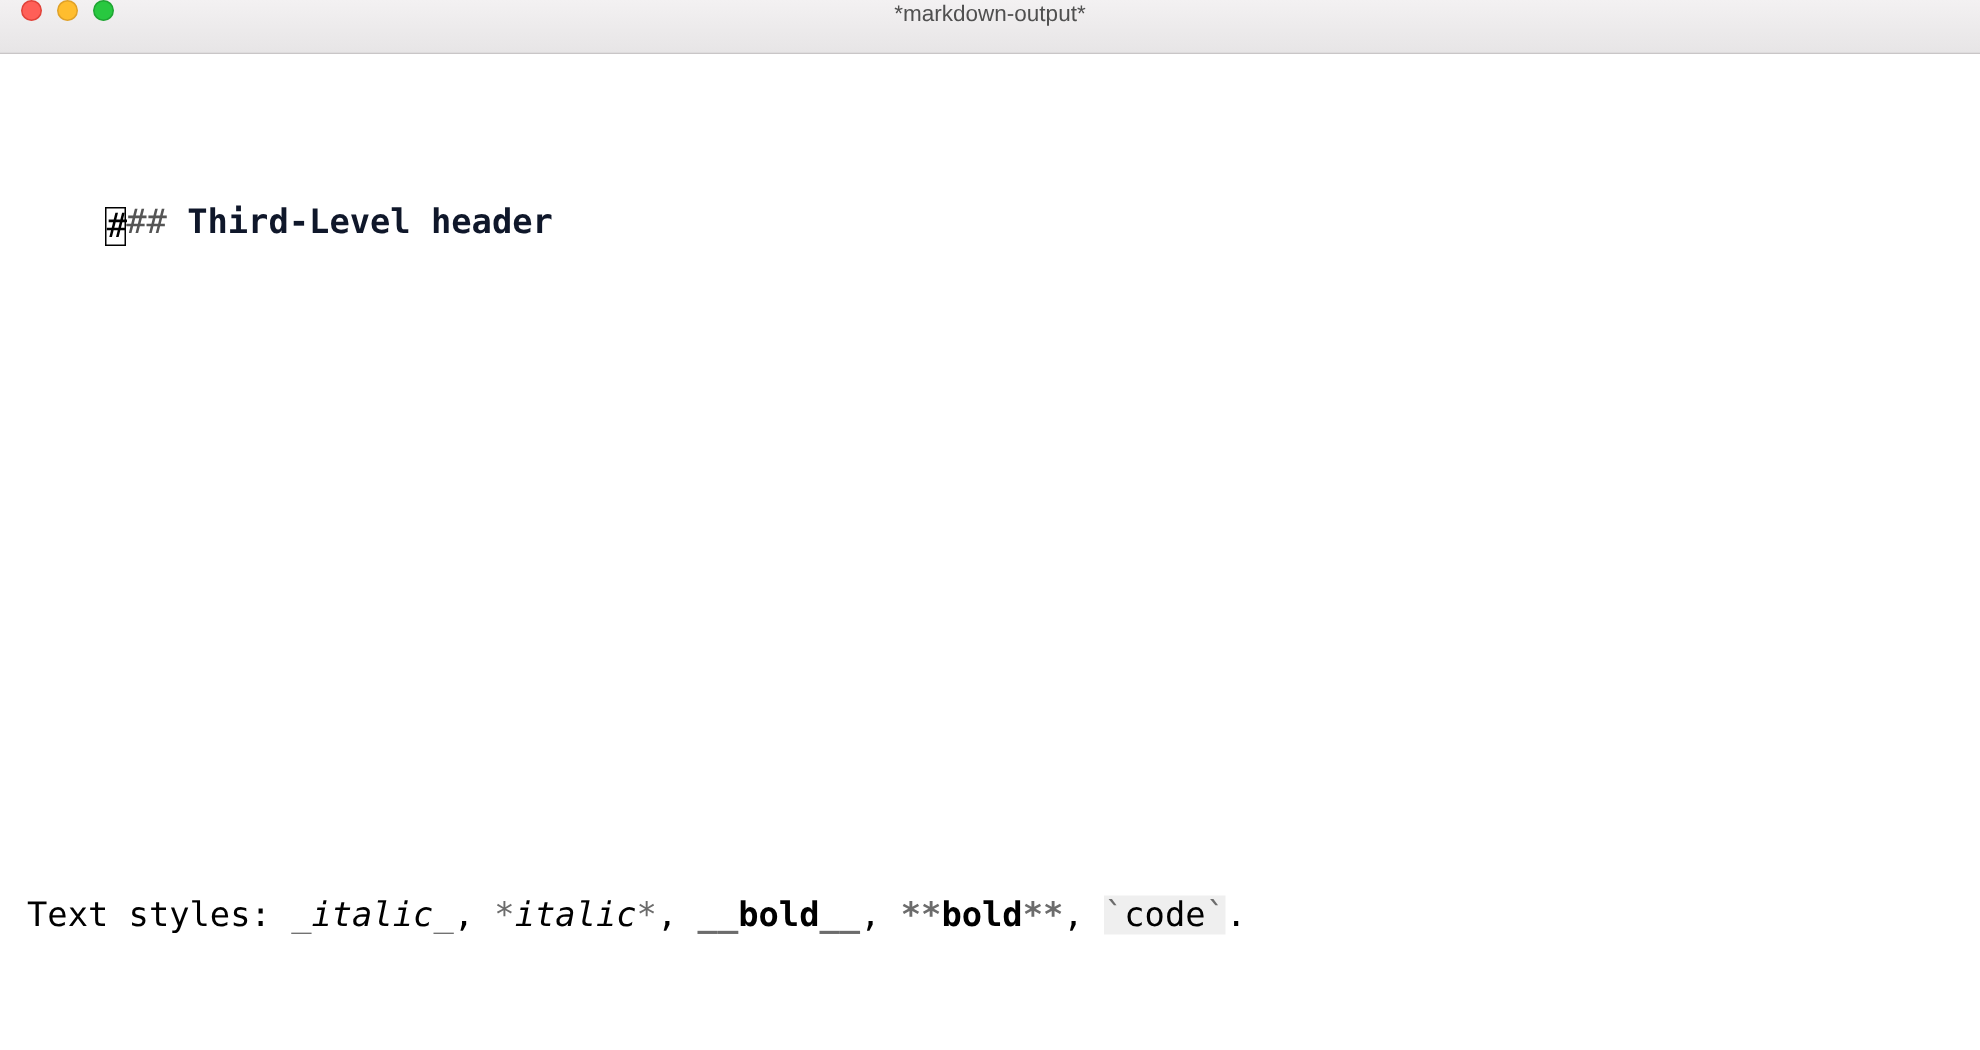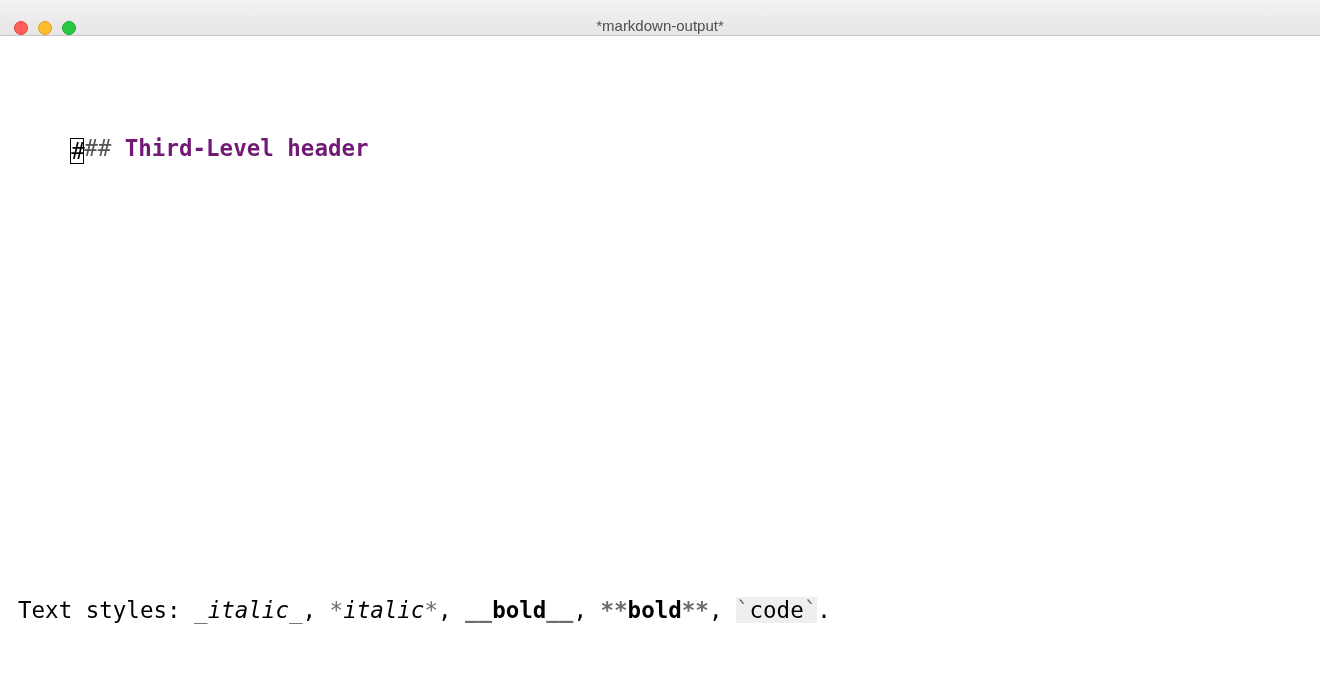--- a/index.html
+++ b/index.html
@@ -15,21 +15,21 @@
     display: flex;
     flex-direction: column;
   }
 
   
   .titlebar {
     height: 36px;
     background: linear-gradient(#f3f1f2, #e7e5e6);
     border-bottom: 1px solid #c9c6c7;
     display: flex;
-    align-items: flex-end;
+    align-items: flex-start;
     position: relative;
     flex: 0 0 auto;
   }
   .traffic {
     display: flex;
     gap: 10px;
     margin-left: 14px;
     align-items: center;
   }
   .dot {
@@ -52,21 +52,21 @@
   
   .buffer {
     flex: 0 0 auto;
     background: #ffffff;
     padding-left: 18px;
     white-space: pre;
   }
   .buffer .line { min-height: 1.28em; }
 
   .md-hash   { color: #555; }
-  .md-head   { color: #701a75; font-weight: 700; }
+  .md-head   { color: #0f172a; font-weight: 700; }
   .md-delim  { color: #6c6c6c; }
   .md-italic { font-style: italic; }
   .md-bold   { font-weight: 700; }
   .md-codebg { background: #efefef; }
   .cursor-box {
     display: inline-block;
     width: 0.62em;
     height: 1.12em;
     border: 1.5px solid #000;
     text-align: center;

